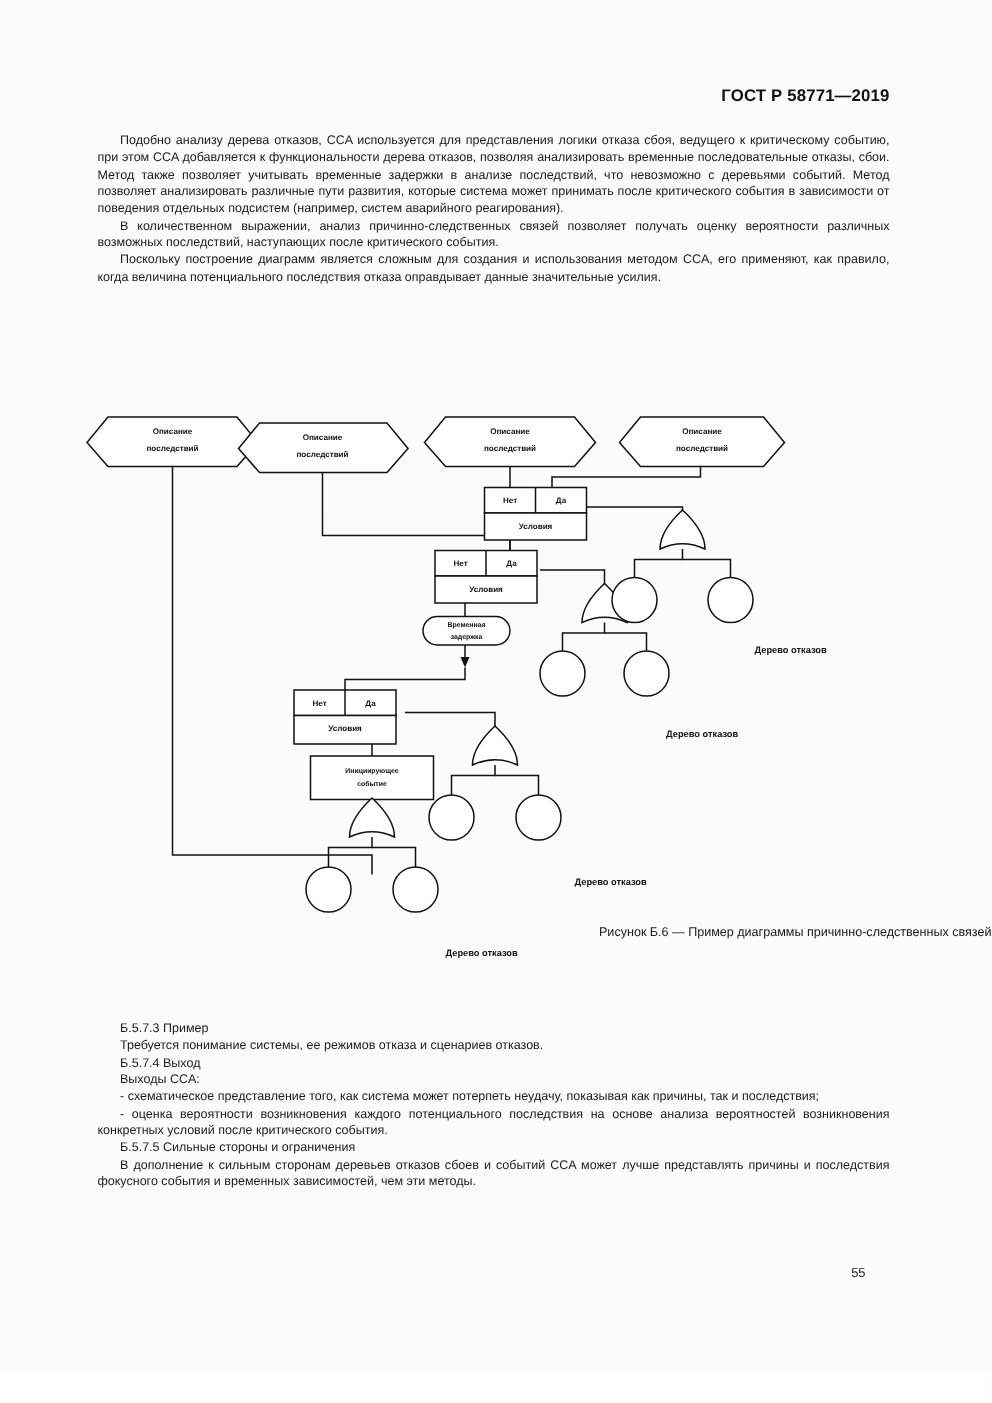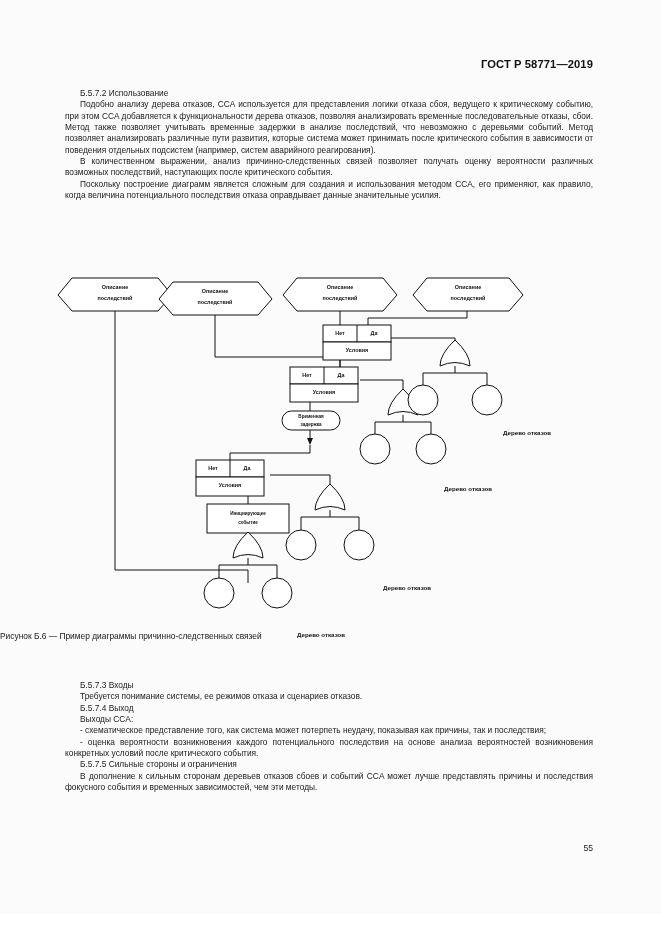--- a/index.html
+++ b/index.html
@@ -43,36 +43,36 @@
   }
   p.heading {
     margin: 0;
     font-size: 8.35px;
     line-height: 11.35px;
     color: #1a1a1a;
     text-indent: 15px;
   }
   .figcaption {
     position: absolute;
-    top: 631px;
+    top: 616px;
     left: 0;
     width: 661px;
-    text-align: left;
+    text-align: right;
     font-size: 8.4px;
     color: #1a1a1a;
   }
   .lower {
     position: absolute;
     left: 65px;
     top: 680px;
     width: 532px;
   }
   .pageno {
     position: absolute;
-    right: 68px;
+    right: 84px;
     top: 843px;
     font-size: 8.6px;
     color: #1a1a1a;
   }
   
   #diagram {
     position: absolute;
     left: 0px;
     top: 270px;
     width: 661px;
@@ -99,21 +99,20 @@
   .conn  { fill: none; stroke: #111111; stroke-width: 1; }
 </style>
 </head>
 <body>
 
 <div id="page">
 
   <div class="header">ГОСТ Р 58771—2019</div>
 
   <div class="content">
-    <p class="heading">Б.5.7.2  Использование</p>
     <p class="body">Подобно анализу дерева отказов, CCA используется для представления логики отказа сбоя, ведущего к критическому событию, при этом CCA добавляется к функциональности дерева отказов, позволяя анализировать временные последовательные отказы, сбои. Метод также позволяет учитывать временные задержки в анализе последствий, что невозможно с деревьями событий. Метод позволяет анализировать различные пути развития, которые система может принимать после критического события в зависимости от поведения отдельных подсистем (например, систем аварийного реагирования).</p>
     <p class="body">В количественном выражении, анализ причинно-следственных связей позволяет получать оценку вероятности различных возможных последствий, наступающих после критического события.</p>
     <p class="body">Поскольку построение диаграмм является сложным для создания и использования методом CCA, его применяют, как правило, когда величина потенциального последствия отказа оправдывает данные значительные усилия.</p>
   </div>
 
   <div id="diagram">
     <svg width="661" height="380" viewBox="0 0 661 380" xmlns="http://www.w3.org/2000/svg">
       <defs>
 
         <g id="orgate">
@@ -240,21 +239,21 @@
       <text class="dlabel" x="503" y="165">Дерево отказов</text>
       <text class="dlabel" x="444" y="221">Дерево отказов</text>
       <text class="dlabel" x="383" y="320">Дерево отказов</text>
       <text class="dlabel" x="297" y="367">Дерево отказов</text>
     </svg>
   </div>
 
   <div class="figcaption">Рисунок Б.6 — Пример диаграммы причинно-следственных связей</div>
 
   <div class="lower">
-    <p class="heading">Б.5.7.3  Входы</p>
+    <p class="heading">Б.5.7.3  Пример</p>
     <p class="heading">Требуется понимание системы, ее режимов отказа и сценариев отказов.</p>
     <p class="heading">Б.5.7.4  Выход</p>
     <p class="heading">Выходы CCA:</p>
     <p class="body">- схематическое представление того, как система может потерпеть неудачу, показывая как причины, так и последствия;</p>
     <p class="body">- оценка вероятности возникновения каждого потенциального последствия на основе анализа вероятностей возникновения конкретных условий после критического события.</p>
     <p class="heading">Б.5.7.5  Сильные стороны и ограничения</p>
     <p class="body">В дополнение к сильным сторонам деревьев отказов сбоев и событий CCA может лучше представлять причины и последствия фокусного события и временных зависимостей, чем эти методы.</p>
   </div>
 
   <div class="pageno">55</div>

